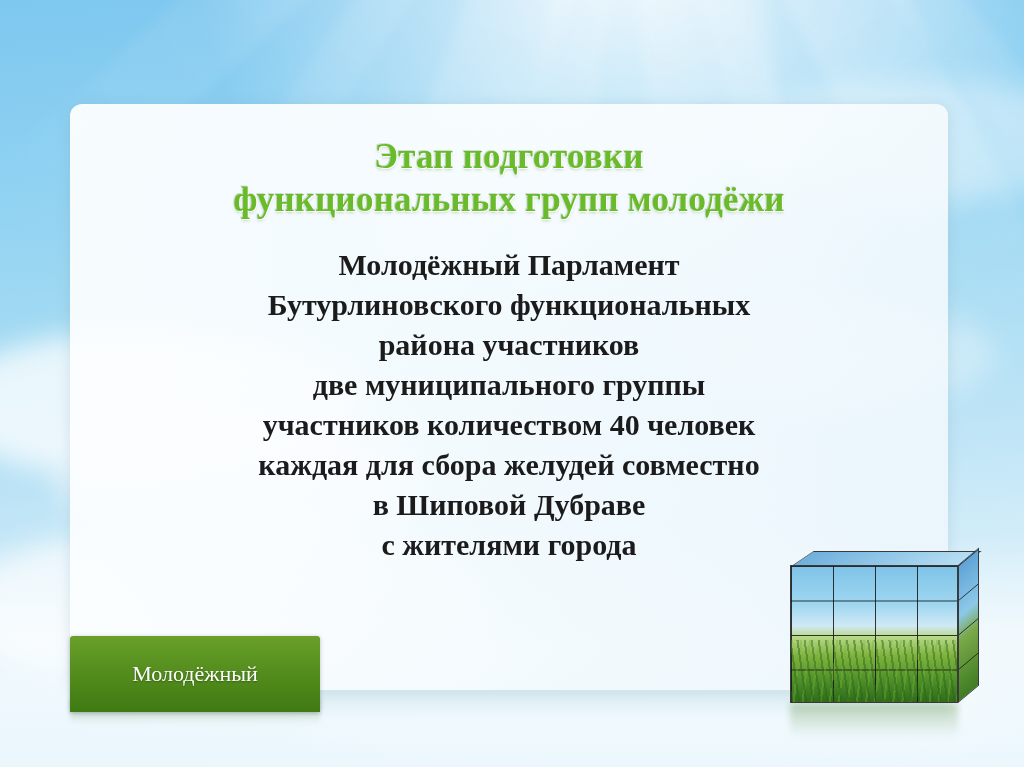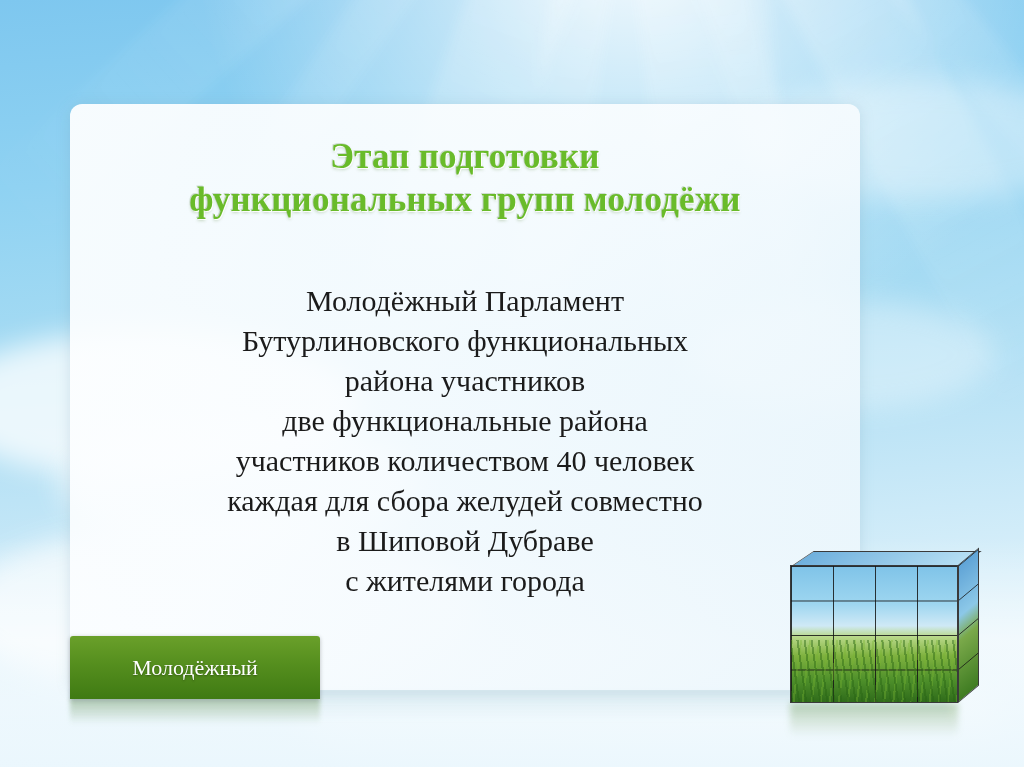--- a/index.html
+++ b/index.html
@@ -62,21 +62,21 @@
     left: 0; right: 0; bottom: 0;
     height: 230px;
     background: linear-gradient(to bottom, rgba(255,255,255,0) 0%, rgba(255,255,255,0.55) 45%, rgba(235,247,253,0.92) 100%);
   }
 
   
   .card {
     position: absolute;
     left: 70px;
     top: 104px;
-    width: 790px;
+    width: 878px;
     height: 586px;
     background: linear-gradient(135deg, rgba(255,255,255,0.93) 0%, rgba(250,253,255,0.90) 45%, rgba(235,246,252,0.88) 100%);
     border-radius: 12px;
     box-shadow: 0 2px 14px rgba(120,160,180,0.25);
   }
   .card-inner {
     position: absolute;
     inset: 0;
     padding: 18px 56px 0 56px;
     box-sizing: border-box;
@@ -92,35 +92,36 @@
     color: #69bb2a;
     text-shadow:
       1px 1px 0 rgba(255,255,255,0.9),
       -1px -1px 0 rgba(40,90,10,0.18),
       0 2px 3px rgba(70,120,30,0.25);
     letter-spacing: 0.2px;
   }
   .title .line2 { display: block; }
 
   .body-text {
-    margin-top: 60px;
+    margin-top: 24px;
     font-family: "Liberation Serif", serif;
     font-size: 30px;
     line-height: 1.33;
     color: #1b1b1b;
+    font-weight: bold;
   }
   .body-text .ln { display: block; }
 
   
   .green-tab {
     position: absolute;
     left: 70px;
     top: 636px;
     width: 250px;
-    height: 63px;
+    height: 76px;
     background: linear-gradient(to bottom, #6aa02a 0%, #57901f 40%, #3f7a13 100%);
     border-radius: 3px 3px 0 0;
     box-shadow: 0 1px 4px rgba(0,0,0,0.25);
     display: flex;
     align-items: center;
     justify-content: center;
   }
   .green-tab .tab-text {
     color: #ffffff;
     font-family: "Liberation Serif", serif;
@@ -262,21 +263,21 @@
     <div class="card-inner">
       <div class="title">
         <span>Этап подготовки</span>
         <span class="line2">функциональных групп молодёжи</span>
       </div>
 
       <div class="body-text">
         <span class="ln">Молодёжный Парламент</span>
         <span class="ln">Бутурлиновского функциональных</span>
         <span class="ln">района участников</span>
-        <span class="ln">две функциональные района</span>
+        <span class="ln">две муниципального группы</span>
         <span class="ln">участников количеством 40 человек</span>
         <span class="ln">каждая для сбора желудей совместно</span>
         <span class="ln">в Шиповой Дубраве</span>
         <span class="ln">с жителями города</span>
       </div>
     </div>
   </div>
 
   <div class="tab-reflection"></div>
   <div class="green-tab">

